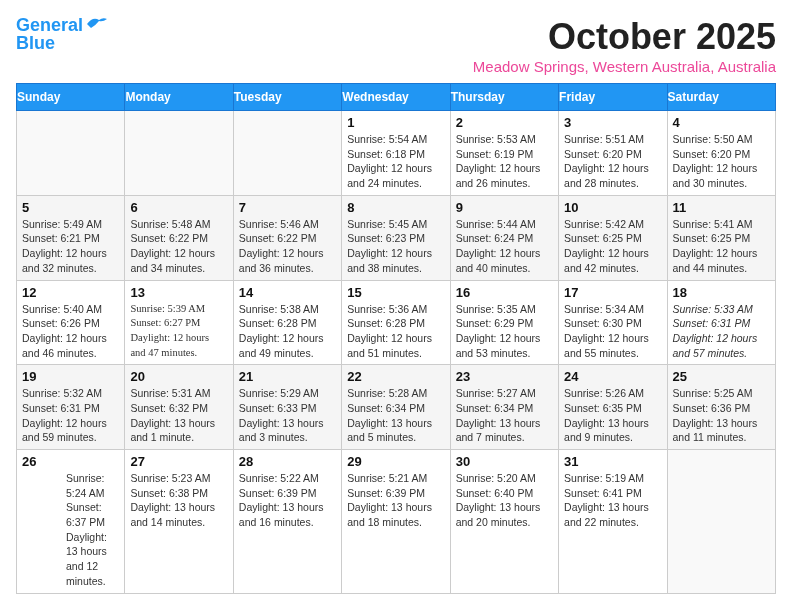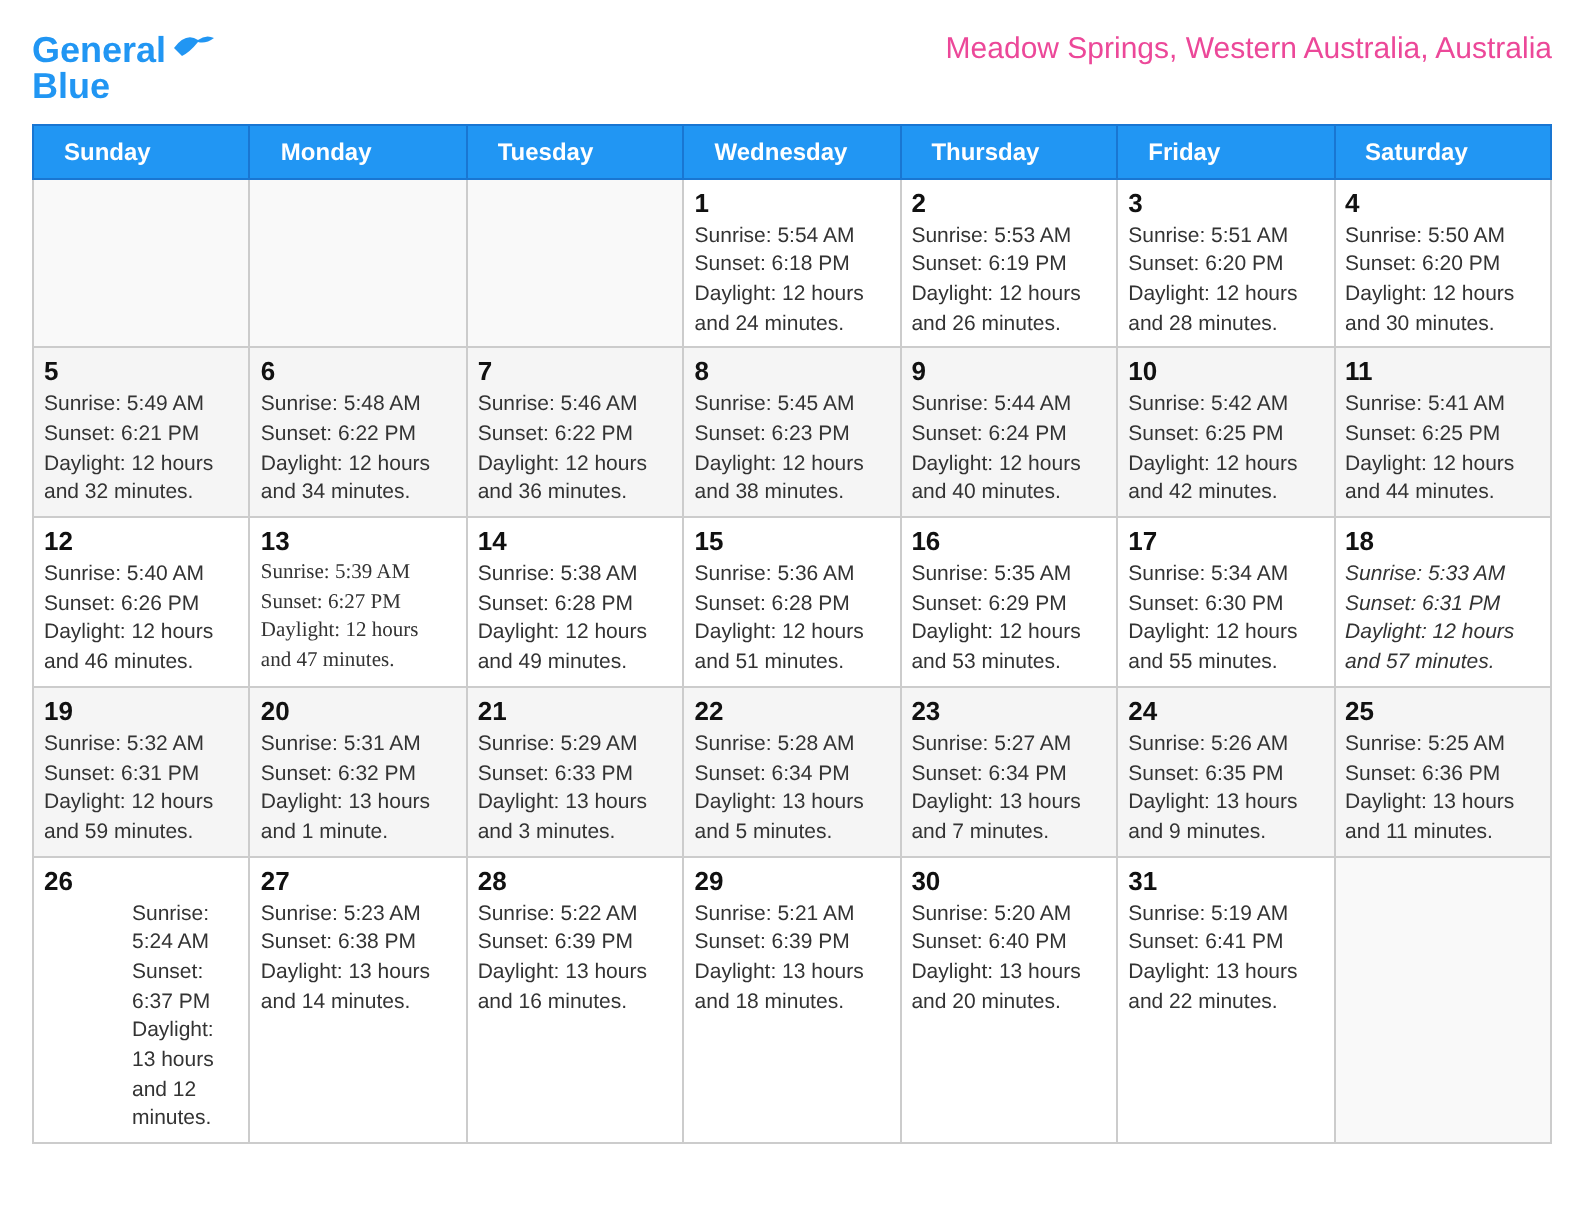--- a/index.html
+++ b/index.html
@@ -41,21 +41,21 @@
       color: #ec4899;
     }
     table {
       width: 100%;
       border-collapse: collapse;
       font-size: 11px;
     }
     thead th {
       background: #2196F3;
       color: #fff;
-      padding: 6px 15px;
+      padding: 6px 0;
       text-align: left;
       font-size: 12px;
       font-weight: bold;
       border: 1px solid #1976D2;
     }
     tbody td {
       border: 1px solid #ccc;
       vertical-align: top;
       padding: 4px 5px;
       width: 107px;
@@ -90,20 +90,21 @@
       <span class="logo-text">
         <span>General</span>
       </span>
       <svg width="22" height="16" viewBox="0 0 22 16" style="margin-left:2px;margin-top:-4px;">
         <path d="M2,8 Q8,0 14,4 Q18,1 22,3 Q18,6 14,5 Q10,10 6,12 Z" fill="#2196F3"></path>
       </svg>
     </div>
     <span class="logo-text" style="color:#2196F3;font-size:18px;font-weight:bold;margin-top:-2px;">Blue</span>
   </div>
   <div class="title-section">
+    <div class="month-title">October 2025</div>
     <div class="location">Meadow Springs, Western Australia, Australia</div>
   </div>
 </div>
 
 <table>
   <thead>
     <tr>
     <th>Sunday</th>
         <th>Monday</th>
         <th>Tuesday</th>

